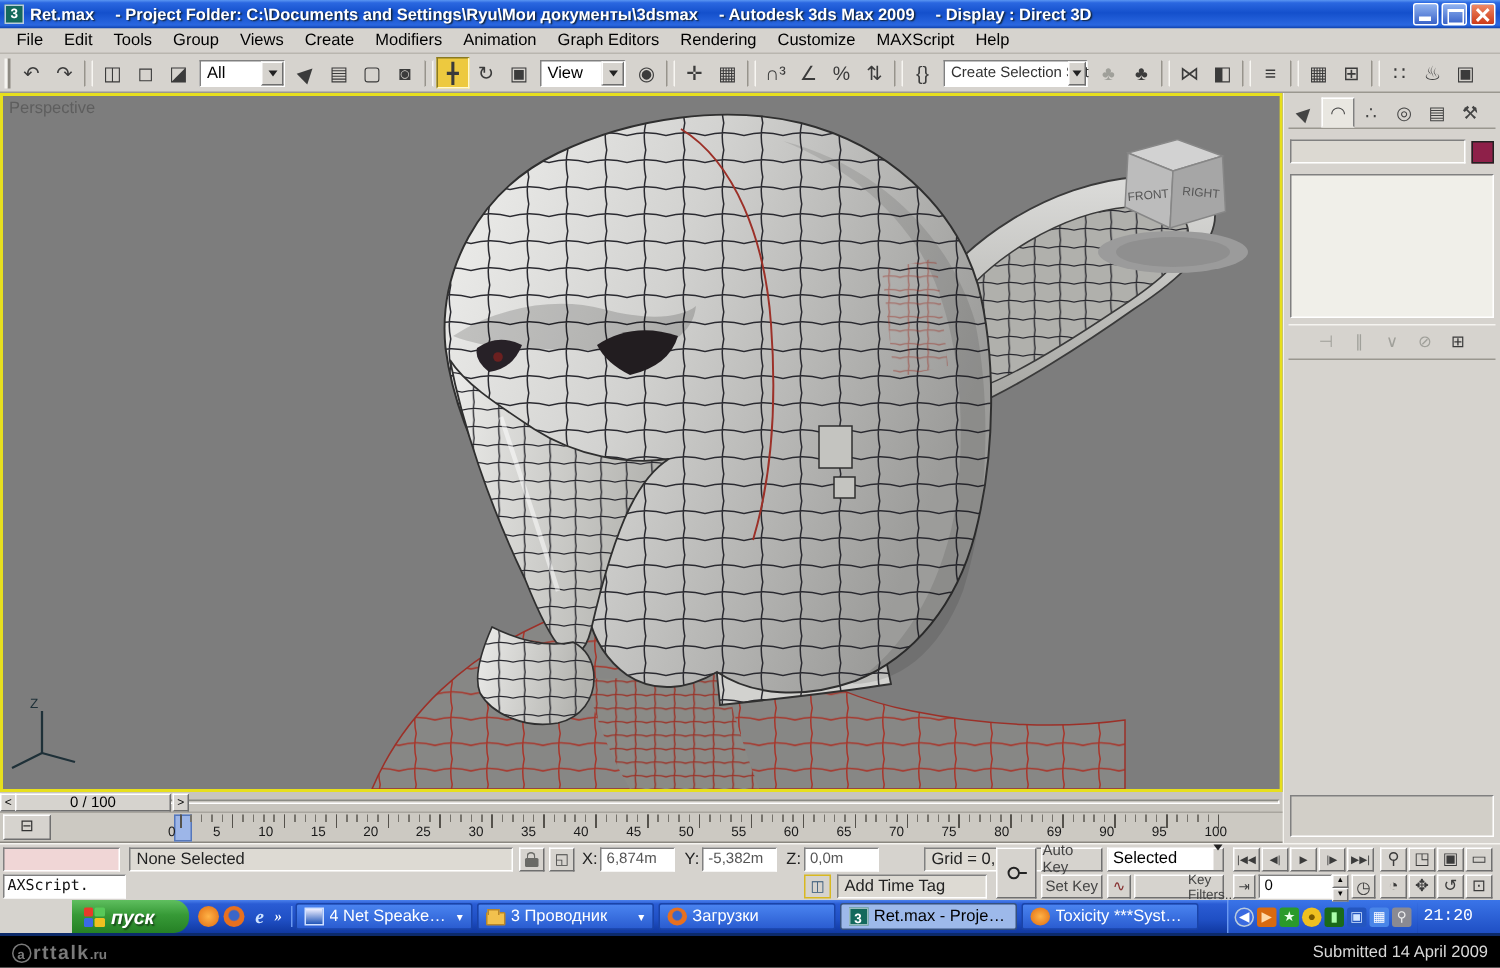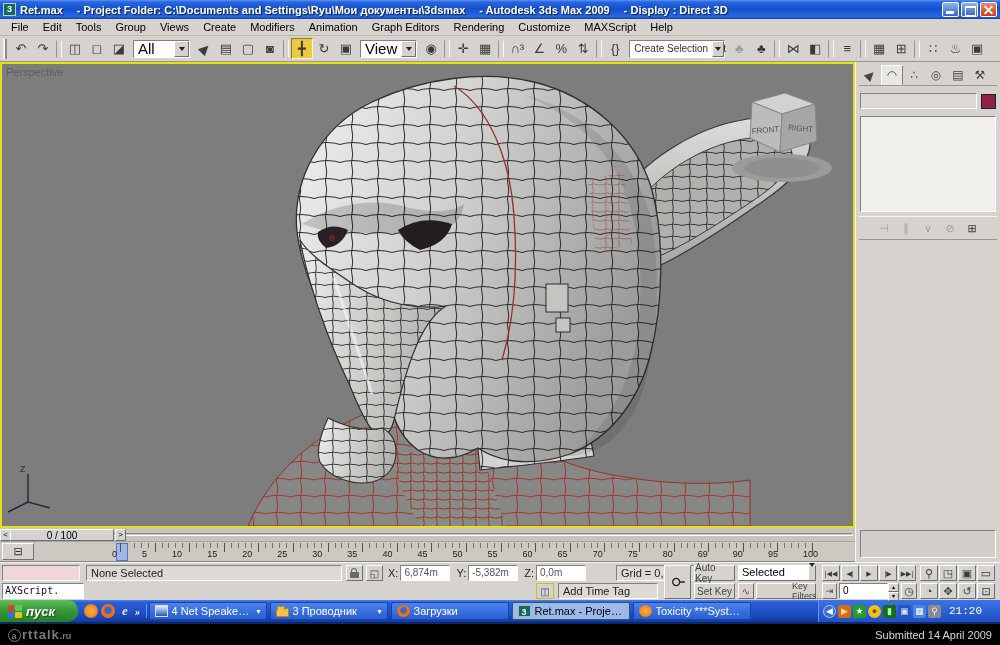--- a/index.html
+++ b/index.html
@@ -34,21 +34,21 @@
   .tbrow{display:flex;align-items:center;flex:0 0 auto;}
   .tbi{width:22px;height:21px;display:inline-flex;align-items:center;justify-content:center;
     color:#3b3b3b;font-size:13px;border:1px solid transparent;flex:0 0 auto;}
   .tbi .g{line-height:1;}
   .tbi.sep{width:6px;border-left:1px solid #97948c;border-right:1px solid #f7f6f2;height:18px;margin:0 2px;}
   .tbi.active{background:#edc93f;border-color:#8a7a20 #fff8d0 #fff8d0 #8a7a20;}
   .tbi.dis{color:#a0a09a;}
   .rN45 .g{display:inline-block;transform:rotate(-45deg);}
   .combo{display:inline-flex;align-items:center;height:18px;background:#fff;border:1px solid;
     border-color:#808080 #fff #fff #808080;margin:0 3px;flex:0 0 auto;}
-  .combo .cval{padding:0 4px;min-width:40px;font-size:15px;}
+  .combo .cval{padding:0 4px;min-width:40px;font-size:11px;}
   .combo .cbtn{width:15px;height:16px;background:#d6d3ce;border:1px solid;border-color:#fff #6f6f6f #6f6f6f #fff;
     display:flex;align-items:center;justify-content:center;}
   .arrow-dn{width:0;height:0;border-left:3px solid transparent;border-right:3px solid transparent;border-top:4px solid #222;}
 
   
   .main{display:flex;height:500px;}
   .vp-col{width:855px;display:flex;flex-direction:column;}
   .viewport{height:466px;border:2px solid #e7df1d;position:relative;background:#7d7d7d;}
   .vp-label{position:absolute;left:4px;top:2px;color:#5e5e5e;font-size:11px;}
   .vp-svg{display:block;width:851px;height:462px;}
@@ -126,21 +126,21 @@
   .frame-field{left:839px;top:20px;width:49px;height:16px;padding:1px 3px;font-size:10px;}
   .spinner{left:888px;top:20px;width:11px;height:16px;display:flex;flex-direction:column;}
   .spinner span{flex:1;font-size:6px;line-height:7px;text-align:center;background:#d6d3ce;border:1px solid;border-color:#fff #6f6f6f #6f6f6f #fff;}
   .timecfg-btn{left:901px;top:20px;width:16px;height:16px;font-size:11px;}
   .navrow1{left:920px;top:2px;display:flex;gap:1px;}
   .navrow2{left:920px;top:20px;display:flex;gap:1px;}
   .navrow1 .tbi,.navrow2 .tbi{width:18px;height:16px;font-size:11px;border:1px solid;border-color:#fff #6f6f6f #6f6f6f #fff;background:#d6d3ce;}
 
   
   .taskbar{height:22px;display:flex;align-items:center;
-    background:linear-gradient(180deg,#4a80ec 0%,#2a5cd4 12%,#1f4fc4 60%,#1038a0 100%);}
+    background:linear-gradient(180deg,#4a80ec 0%,#2a5cd4 12%,#1f4fc4 60%,#1038a0 100%);margin-left:48px;}
   .start-btn{height:22px;width:78px;display:flex;align-items:center;gap:4px;padding:0 8px;
     background:linear-gradient(180deg,#5fbf5f 0%,#379a37 45%,#258025 100%);
     border-radius:0 10px 10px 0;color:#fff;font:bold italic 13px "Liberation Sans",sans-serif;
     text-shadow:1px 1px 1px #1a4a1a;flex:0 0 auto;}
   .flag{width:14px;height:13px;display:grid;grid-template-columns:6px 7px;grid-template-rows:6px 6px;gap:1px;}
   .flag span{border-radius:1px;}
   .flag .f1{background:#e83a2a;} .flag .f2{background:#58c858;} .flag .f3{background:#3a6ae8;} .flag .f4{background:#f0c020;}
   .quicklaunch{display:flex;align-items:center;gap:3px;padding:0 6px;border-right:1px solid #6a98f0;flex:0 0 auto;}
   .ql{width:14px;height:14px;border-radius:50%;display:inline-flex;align-items:center;justify-content:center;
     font:italic bold 11px "Liberation Serif",serif;color:#fff;}

